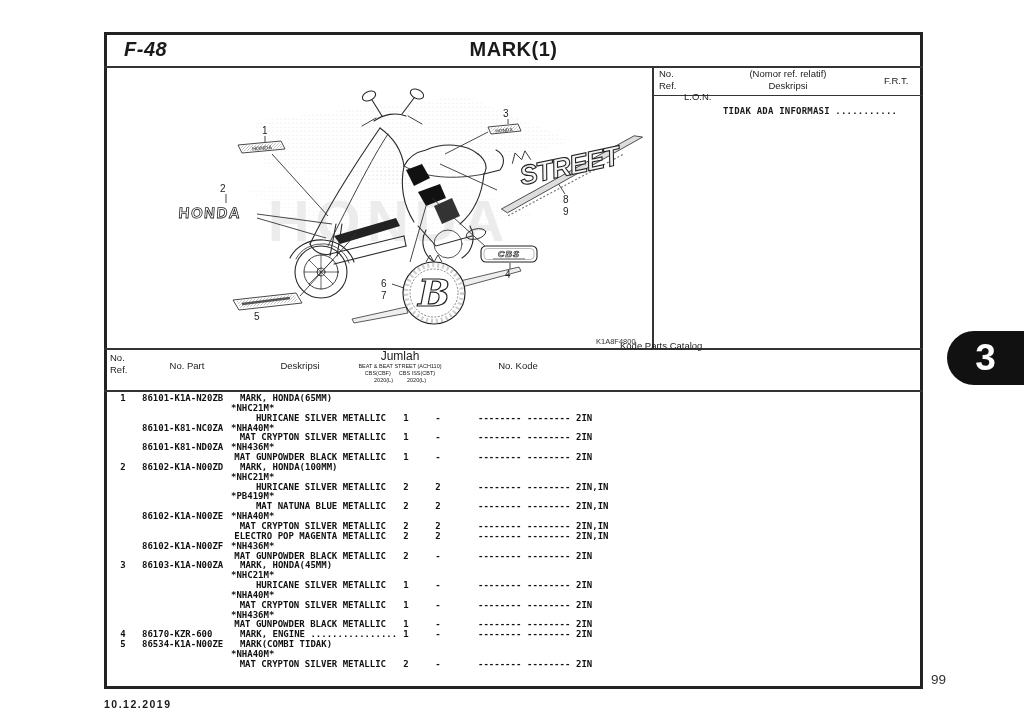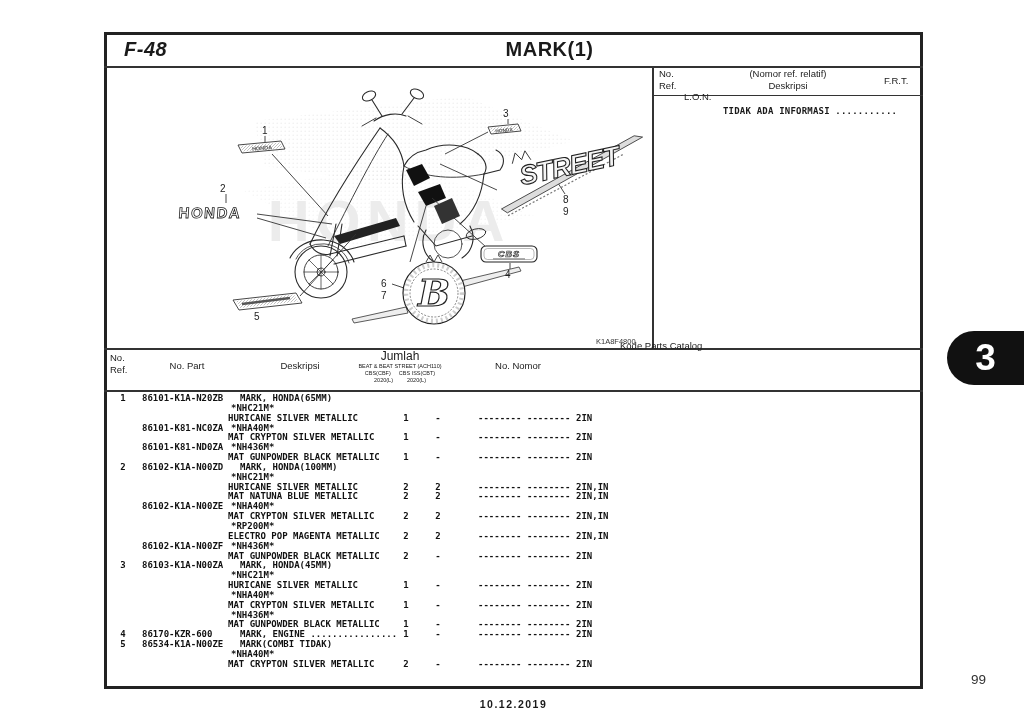--- a/index.html
+++ b/index.html
@@ -4,21 +4,21 @@
 <style>
   html,body{margin:0;padding:0;background:#fff;width:1024px;height:724px;position:relative;
             font-family:"Liberation Sans",sans-serif;color:#1a1a1a;}
   .abs{position:absolute;}
   
   #page-box{left:104px;top:32px;width:819px;height:657px;border:3px solid #222;box-sizing:border-box;}
   .hline{background:#333;height:1.5px;}
   .vline{background:#333;width:1.5px;}
   
   #fig-code{left:124px;top:38px;font-size:20px;font-weight:bold;letter-spacing:.5px;font-style:italic;}
-  #page-title{left:104px;top:38px;width:819px;text-align:center;font-size:20px;font-weight:bold;letter-spacing:.5px;margin-left:36px;}
+  #page-title{left:104px;top:38px;width:819px;text-align:center;font-size:20px;font-weight:bold;letter-spacing:.5px;}
   
   .lon-label{font-size:9.5px;color:#222;line-height:11.5px;}
   #lon-noref{left:659px;top:68px;}
   #lon-lon{left:684px;top:75px;margin-top:16px;}
   #lon-desk{left:718px;top:68px;width:140px;text-align:center;}
   #lon-frt{left:884px;top:75px;}
   #lon-msg{left:723px;top:106px;font-family:"DejaVu Sans Mono",monospace;font-weight:bold;font-size:9px;letter-spacing:.2px;}
   
   .th{font-size:9.5px;color:#222;}
   #th-noref{left:110px;top:352px;line-height:11.5px;}
@@ -33,29 +33,29 @@
   #th-kode{left:620px;top:340px;}
   
   #tbody{left:104px;top:393px;width:819px;font-family:"DejaVu Sans Mono",monospace;
          font-weight:bold;font-size:9px;color:#111;}
   .tline{position:relative;height:9.85px;white-space:nowrap;}
   .tline span{position:absolute;top:0;}
   .c-ref{left:12px;width:14px;text-align:center;}
   .c-part{left:38px;}
   .d-main{left:124px;margin-left:12px;}
   .d-code{left:127px;}
-  .d-color{left:124px;width:158px;text-align:left;}
+  .d-color{left:124px;width:158px;text-align:right;}
   .c-qty1{left:294px;width:16px;text-align:center;}
   .c-qty2{left:326px;width:16px;text-align:center;}
   .c-seri1{left:374px;}
   .c-seri2{left:423px;}
   .c-kode{left:472px;}
   
-  #footer-date{left:104px;top:698px;width:819px;text-align:center;font-size:10.5px;font-weight:bold;letter-spacing:1.5px;}
-  #page-number{left:931px;top:672px;font-size:13.5px;color:#333;margin-left:40px;}
+  #footer-date{left:104px;top:698px;width:819px;text-align:left;font-size:10.5px;font-weight:bold;letter-spacing:1.5px;}
+  #page-number{left:931px;top:672px;font-size:13.5px;color:#333;}
   
   #chapter-tab{left:947px;top:331px;width:77px;height:54px;background:#111;border-radius:27px 0 0 27px;
                display:flex;align-items:center;justify-content:center;}
   #chapter-tab span{color:#fff;font-size:37px;font-weight:bold;font-family:"Liberation Sans",sans-serif;}
 </style>
 </head>
 <body>
 
 <div class="abs" id="page-box"></div>
 <div class="abs hline" style="left:104px;top:66px;width:819px;"></div>
@@ -228,21 +228,21 @@
   <div class="j2">BEAT &amp; BEAT STREET (ACH110)</div>
   <div class="jrow">
     <span>CBS(CBF)</span>
     <span>CBS ISS(CBT)</span>
   </div>
   <div class="jrow jrow2">
     <span>2020(L)</span>
     <span>2020(L)</span>
   </div>
 </div>
-<div class="abs th" id="th-seri">No. Nomor</div>
+<div class="abs th" id="th-seri">No. Kode</div>
 <div class="abs th" id="th-kode">Kode Parts Catalog</div>
 
 <div class="abs" id="tbody">
     <div class="tline">
       <span class="c-ref">1</span>
       <span class="c-part">86101-K1A-N20ZB</span>
       <span class="d-main">MARK, HONDA(65MM)</span>
     </div>
     <div class="tline">
       <span class="d-code">*NHC21M*</span>
@@ -289,41 +289,41 @@
     </div>
     <div class="tline">
       <span class="d-color">HURICANE SILVER METALLIC</span>
       <span class="c-qty1">2</span>
       <span class="c-qty2">2</span>
       <span class="c-seri1">--------</span>
       <span class="c-seri2">--------</span>
       <span class="c-kode">2IN,IN</span>
     </div>
     <div class="tline">
+      <span class="d-code">*PB419M*</span>
+    </div>
+    <div class="tline">
       <span class="d-color">MAT NATUNA BLUE METALLIC</span>
       <span class="c-qty1">2</span>
       <span class="c-qty2">2</span>
       <span class="c-seri1">--------</span>
       <span class="c-seri2">--------</span>
       <span class="c-kode">2IN,IN</span>
     </div>
     <div class="tline">
       <span class="c-part">86102-K1A-N00ZE</span>
       <span class="d-code">*NHA40M*</span>
     </div>
     <div class="tline">
       <span class="d-color">MAT CRYPTON SILVER METALLIC</span>
       <span class="c-qty1">2</span>
       <span class="c-qty2">2</span>
       <span class="c-seri1">--------</span>
       <span class="c-seri2">--------</span>
       <span class="c-kode">2IN,IN</span>
-    </div>
-    <div class="tline">
-      <span class="d-code">*RP200M*</span>
     </div>
     <div class="tline">
       <span class="d-color">ELECTRO POP MAGENTA METALLIC</span>
       <span class="c-qty1">2</span>
       <span class="c-qty2">2</span>
       <span class="c-seri1">--------</span>
       <span class="c-seri2">--------</span>
       <span class="c-kode">2IN,IN</span>
     </div>
     <div class="tline">

